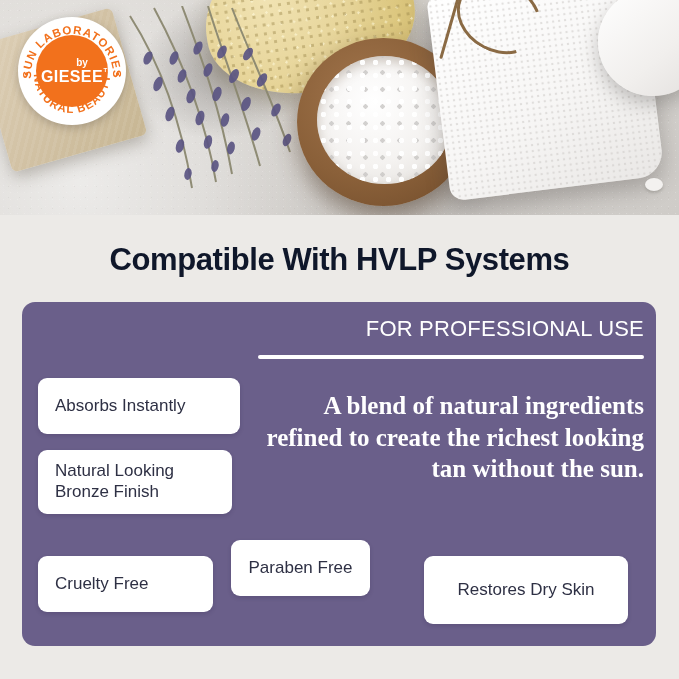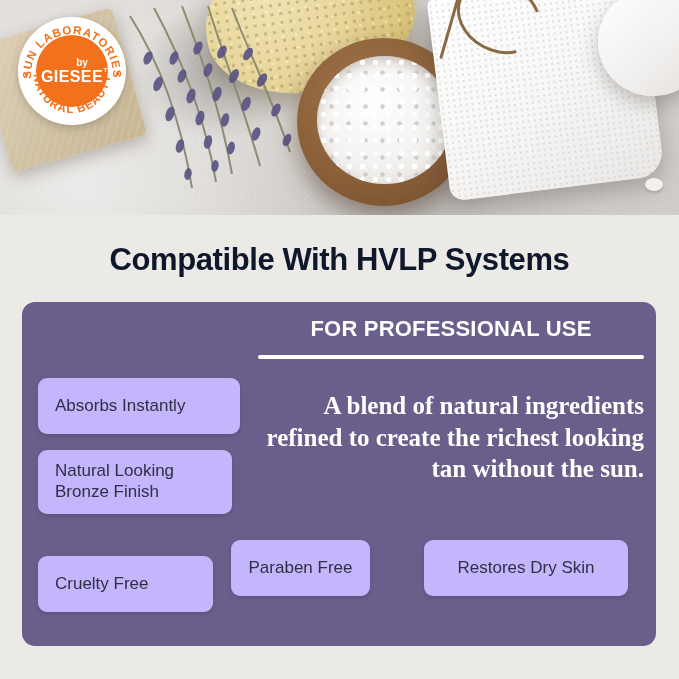--- a/index.html
+++ b/index.html
@@ -172,48 +172,48 @@
   
   .panel {
     position:absolute; left:22px; top:302px; width:634px; height:344px;
     background:#6a5f8a; border-radius:13px;
   }
 
   .panel-right {
     position:absolute; left:236px; top:14px; width:386px;
   }
   .pro-use {
-    color:#ffffff; font-size:22px; font-weight:700; letter-spacing:.2px;
-    text-align:center;
+    color:#ffffff; font-size:22px; font-weight:400; letter-spacing:.2px;
+    text-align:right;
   }
   .rule {
     margin-top:13px; height:4px; background:#ffffff; border-radius:2px;
   }
   .blurb {
     margin-top:31px;
     font-family:"Liberation Serif", serif;
     color:#ffffff; font-size:25px; font-weight:700;
     line-height:1.26; text-align:right;
   }
 
   
   .pill {
     position:absolute;
-    background:#c4b5fd; border-radius:9px;
+    background:#ffffff; border-radius:9px;
     display:flex; align-items:center;
     padding:12px 17px;
     color:#2e3044; font-size:17px; font-weight:500;
     box-shadow:0 2px 4px rgba(40,30,60,.18);
     line-height:1.22;
   }
   .pill.p1 { left:16px; top:76px;  width:202px; height:56px; }
   .pill.p2 { left:16px; top:148px; width:194px; height:64px; }
   .pill.p3 { left:16px; top:238px; width:175px; height:56px;margin-top:16px; }
   .pill.p4 { left:209px; top:238px; width:139px; height:56px; justify-content:center; }
-  .pill.p5 { left:402px; top:238px; width:204px; height:56px; justify-content:center; }
+  .pill.p5 { left:402px; top:254px; width:204px; height:68px; justify-content:center; }
 </style>
 </head>
 <body>
 
 <div class="photo">
   <div class="photo-bg"></div>
   <div class="grain"></div>
   <div class="shade-a"></div>
   <div class="shade-b"></div>
   <div class="shade-c"></div>

